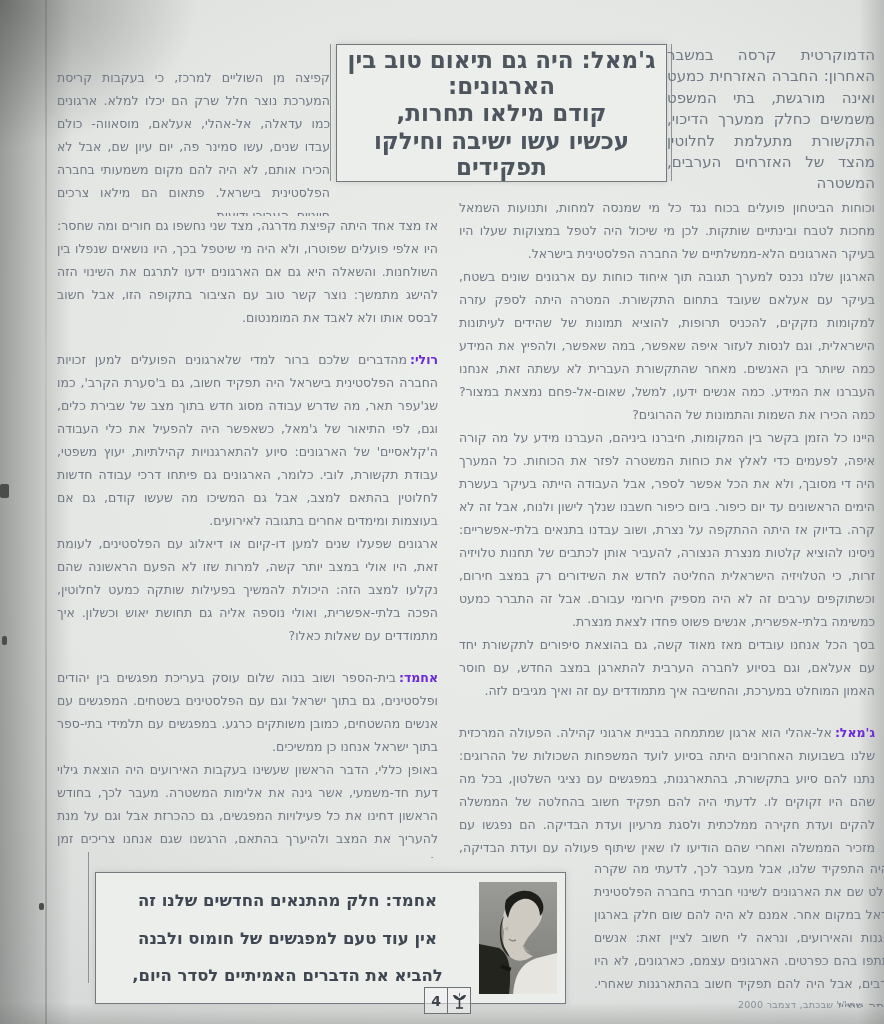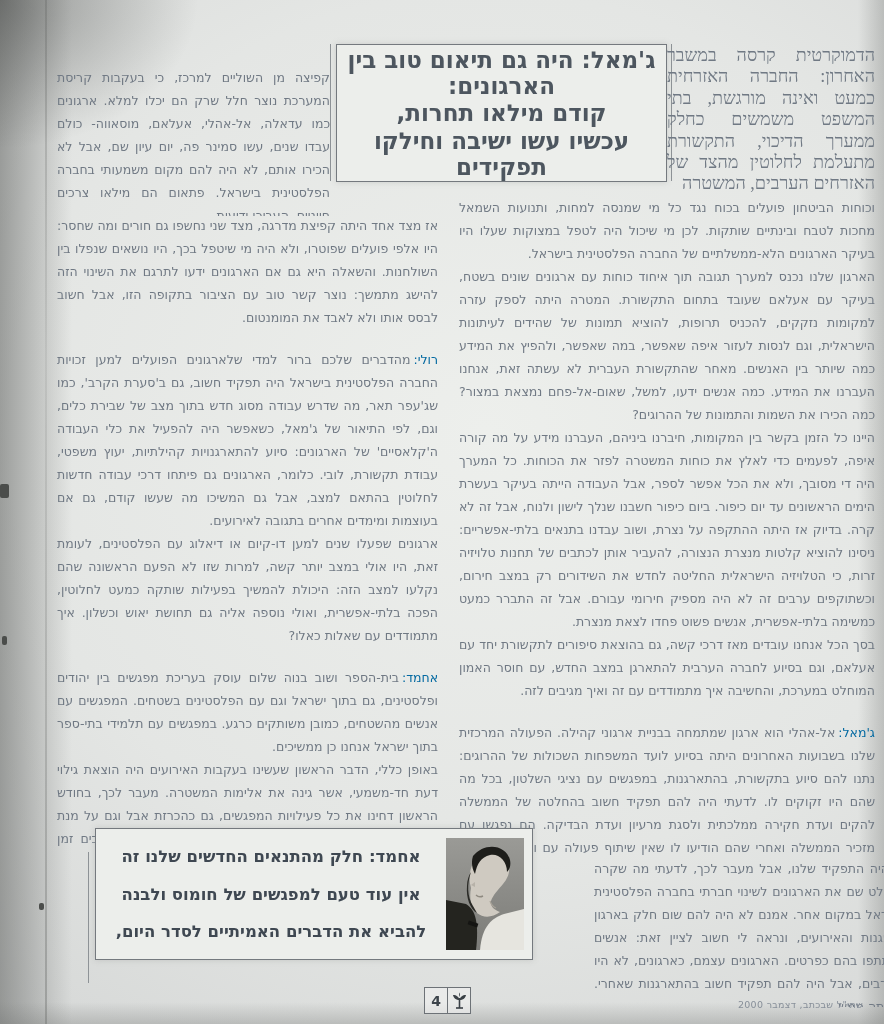--- a/index.html
+++ b/index.html
@@ -20,39 +20,39 @@
         background:linear-gradient(to bottom, rgba(105,107,105,.38), rgba(105,107,105,.12) 35%, rgba(105,107,105,.40));}
   .speck{position:absolute;background:#4b4d4b;border-radius:2px;}
   .speck.s1{left:0;top:484px;width:9px;height:14px;}
   .speck.s2{left:39px;top:903px;width:5px;height:7px;}
   .speck.s3{left:2px;top:636px;width:5px;height:9px;}
 
   .body-text{position:absolute;font-size:12.5px;line-height:23px;color:#707984;
         text-align:justify;direction:rtl;overflow:hidden;}
   .body-text p{margin:0;}
   .body-text p.gap{margin-top:19px;}
-  b.speaker{color:#0369a1;margin-left:3px;font-weight:normal;}
+  b.speaker{color:#6d28d9;margin-left:3px;font-weight:bold;}
 
   #l1{left:57px;top:66px;width:273px;height:150px;}
   #l2{left:57px;top:214px;width:381px;height:644px;}
-  #r1{left:667px;top:45px;width:208px;height:152px;font-size:18px;line-height:21.4px;font-family:Liberation Serif, serif;}
+  #r1{left:667px;top:45px;width:208px;height:152px;font-size:15px;line-height:21.4px;}
   #r2{left:459px;top:196px;width:416px;height:662px;}
   #r3{left:562px;top:857px;width:313px;height:150px;margin-left:32px;}
 
   .vrule{position:absolute;width:1px;background:#8e9397;}
   #rule-a{left:330px;top:44px;height:137px;}
   #rule-b{left:671px;top:44px;height:137px;}
   #rule-c{left:88px;top:852px;height:131px;}
 
   .quote-box{position:absolute;border:1px solid #74797e;background:#eceeeb;
         direction:rtl;box-shadow:0 0 6px rgba(120,122,120,.25);}
   #topbox{left:336px;top:44px;width:329px;height:136px;display:flex;flex-direction:column;
         justify-content:space-evenly;align-items:center;text-align:center;
         font-size:23px;font-weight:bold;color:#4d565f;}
-  #bottombox{left:95px;top:828px;width:436px;height:130px;}
+  #bottombox{left:95px;top:872px;width:436px;height:130px;padding-left:33px;}
   .bb-text{position:absolute;right:96px;left:10px;top:0;height:100%;display:flex;
         flex-direction:column;justify-content:space-evenly;align-items:center;text-align:center;
         font-size:16.5px;font-weight:bold;color:#3f4852;direction:rtl;}
   .bb-photo{position:absolute;right:8px;top:9px;width:78px;height:112px;overflow:hidden;
         background:#8e8e8a;}
 
   #pagenum{position:absolute;left:424px;top:987px;height:25px;display:flex;direction:ltr;
         border:1px solid #6d7277;background:rgba(242,243,242,.55);}
   .pn-cell{width:22px;display:flex;align-items:center;justify-content:center;
         font-size:14px;font-weight:bold;color:#3e454c;}
@@ -94,21 +94,21 @@
     <p>באופן כללי, הדבר הראשון שעשינו בעקבות האירועים היה הוצאת גילוי דעת חד-משמעי, אשר גינה את אלימות המשטרה. מעבר לכך, בחודש הראשון דחינו את כל פעילויות המפגשים, גם כהכרזת אבל וגם על מנת להעריך את המצב ולהיערך בהתאם, הרגשנו שגם אנחנו צריכים זמן לחשוב מחדש.</p>
   </div>
 
   <div class="body-text" id="r1">
     <p>הדמוקרטית קרסה במשבר האחרון: החברה האזרחית כמעט ואינה מורגשת, בתי המשפט משמשים כחלק ממערך הדיכוי, התקשורת מתעלמת לחלוטין מהצד של האזרחים הערבים, המשטרה</p>
   </div>
   <div class="body-text" id="r2">
     <p>וכוחות הביטחון פועלים בכוח נגד כל מי שמנסה למחות, ותנועות השמאל מחכות לטבח ובינתיים שותקות. לכן מי שיכול היה לטפל במצוקות שעלו היו בעיקר הארגונים הלא-ממשלתיים של החברה הפלסטינית בישראל.</p>
     <p>הארגון שלנו נכנס למערך תגובה תוך איחוד כוחות עם ארגונים שונים בשטח, בעיקר עם אעלאם שעובד בתחום התקשורת. המטרה היתה לספק עזרה למקומות נזקקים, להכניס תרופות, להוציא תמונות של שהידים לעיתונות הישראלית, וגם לנסות לעזור איפה שאפשר, במה שאפשר, ולהפיץ את המידע כמה שיותר בין האנשים. מאחר שהתקשורת העברית לא עשתה זאת, אנחנו העברנו את המידע. כמה אנשים ידעו, למשל, שאום-אל-פחם נמצאת במצור? כמה הכירו את השמות והתמונות של ההרוגים?</p>
     <p>היינו כל הזמן בקשר בין המקומות, חיברנו ביניהם, העברנו מידע על מה קורה איפה, לפעמים כדי לאלץ את כוחות המשטרה לפזר את הכוחות. כל המערך היה די מסובך, ולא את הכל אפשר לספר, אבל העבודה הייתה בעיקר בעשרת הימים הראשונים עד יום כיפור. ביום כיפור חשבנו שנלך לישון ולנוח, אבל זה לא קרה. בדיוק אז היתה ההתקפה על נצרת, ושוב עבדנו בתנאים בלתי-אפשריים: ניסינו להוציא קלטות מנצרת הנצורה, להעביר אותן לכתבים של תחנות טלויזיה זרות, כי הטלויזיה הישראלית החליטה לחדש את השידורים רק במצב חירום, וכשתוקפים ערבים זה לא היה מספיק חירומי עבורם. אבל זה התברר כמעט כמשימה בלתי-אפשרית, אנשים פשוט פחדו לצאת מנצרת.</p>
-    <p>בסך הכל אנחנו עובדים מאז דרכי קשה, גם בהוצאת סיפורים לתקשורת יחד עם אעלאם, וגם בסיוע לחברה הערבית להתארגן במצב החדש, עם חוסר האמון המוחלט במערכת, והחשיבה איך מתמודדים עם זה ואיך מגיבים לזה.</p>
+    <p>בסך הכל אנחנו עובדים מאז מאוד קשה, גם בהוצאת סיפורים לתקשורת יחד עם אעלאם, וגם בסיוע לחברה הערבית להתארגן במצב החדש, עם חוסר האמון המוחלט במערכת, והחשיבה איך מתמודדים עם זה ואיך מגיבים לזה.</p>
     <p class="gap"><b class="speaker">ג'מאל:</b><span>אל-אהלי הוא ארגון שמתמחה בבניית ארגוני קהילה. הפעולה המרכזית שלנו בשבועות האחרונים היתה בסיוע לועד המשפחות השכולות של ההרוגים: נתנו להם סיוע בתקשורת, בהתארגנות, במפגשים עם נציגי השלטון, בכל מה שהם היו זקוקים לו. לדעתי היה להם תפקיד חשוב בהחלטה של הממשלה להקים ועדת חקירה ממלכתית ולסגת מרעיון ועדת הבדיקה. הם נפגשו עם מזכיר הממשלה ואחרי שהם הודיעו לו שאין שיתוף פעולה עם ועדת הבדיקה, התקבלה ההחלטה על ועדת החקירה הממלכתית.</span></p>
   </div>
   <div class="body-text" id="r3">
     <p>זה היה התפקיד שלנו, אבל מעבר לכך, לדעתי מה שקרה בהחלט שם את הארגונים לשינוי חברתי בחברה הפלסטינית בישראל במקום אחר. אמנם לא היה להם שום חלק בארגון ההפגנות והאירועים, ונראה לי חשוב לציין זאת: אנשים השתתפו בהם כפרטים. הארגונים עצמם, כארגונים, לא היו מעורבים, אבל היה להם תפקיד חשוב בהתארגנות שאחרי. זו היתה ממש</p>
   </div>
 
   <div class="vrule" id="rule-c"></div>
   <div class="quote-box" id="bottombox">
     <div class="bb-photo">
       <svg width="78" height="112" viewBox="0 0 78 112" xmlns="http://www.w3.org/2000/svg">

